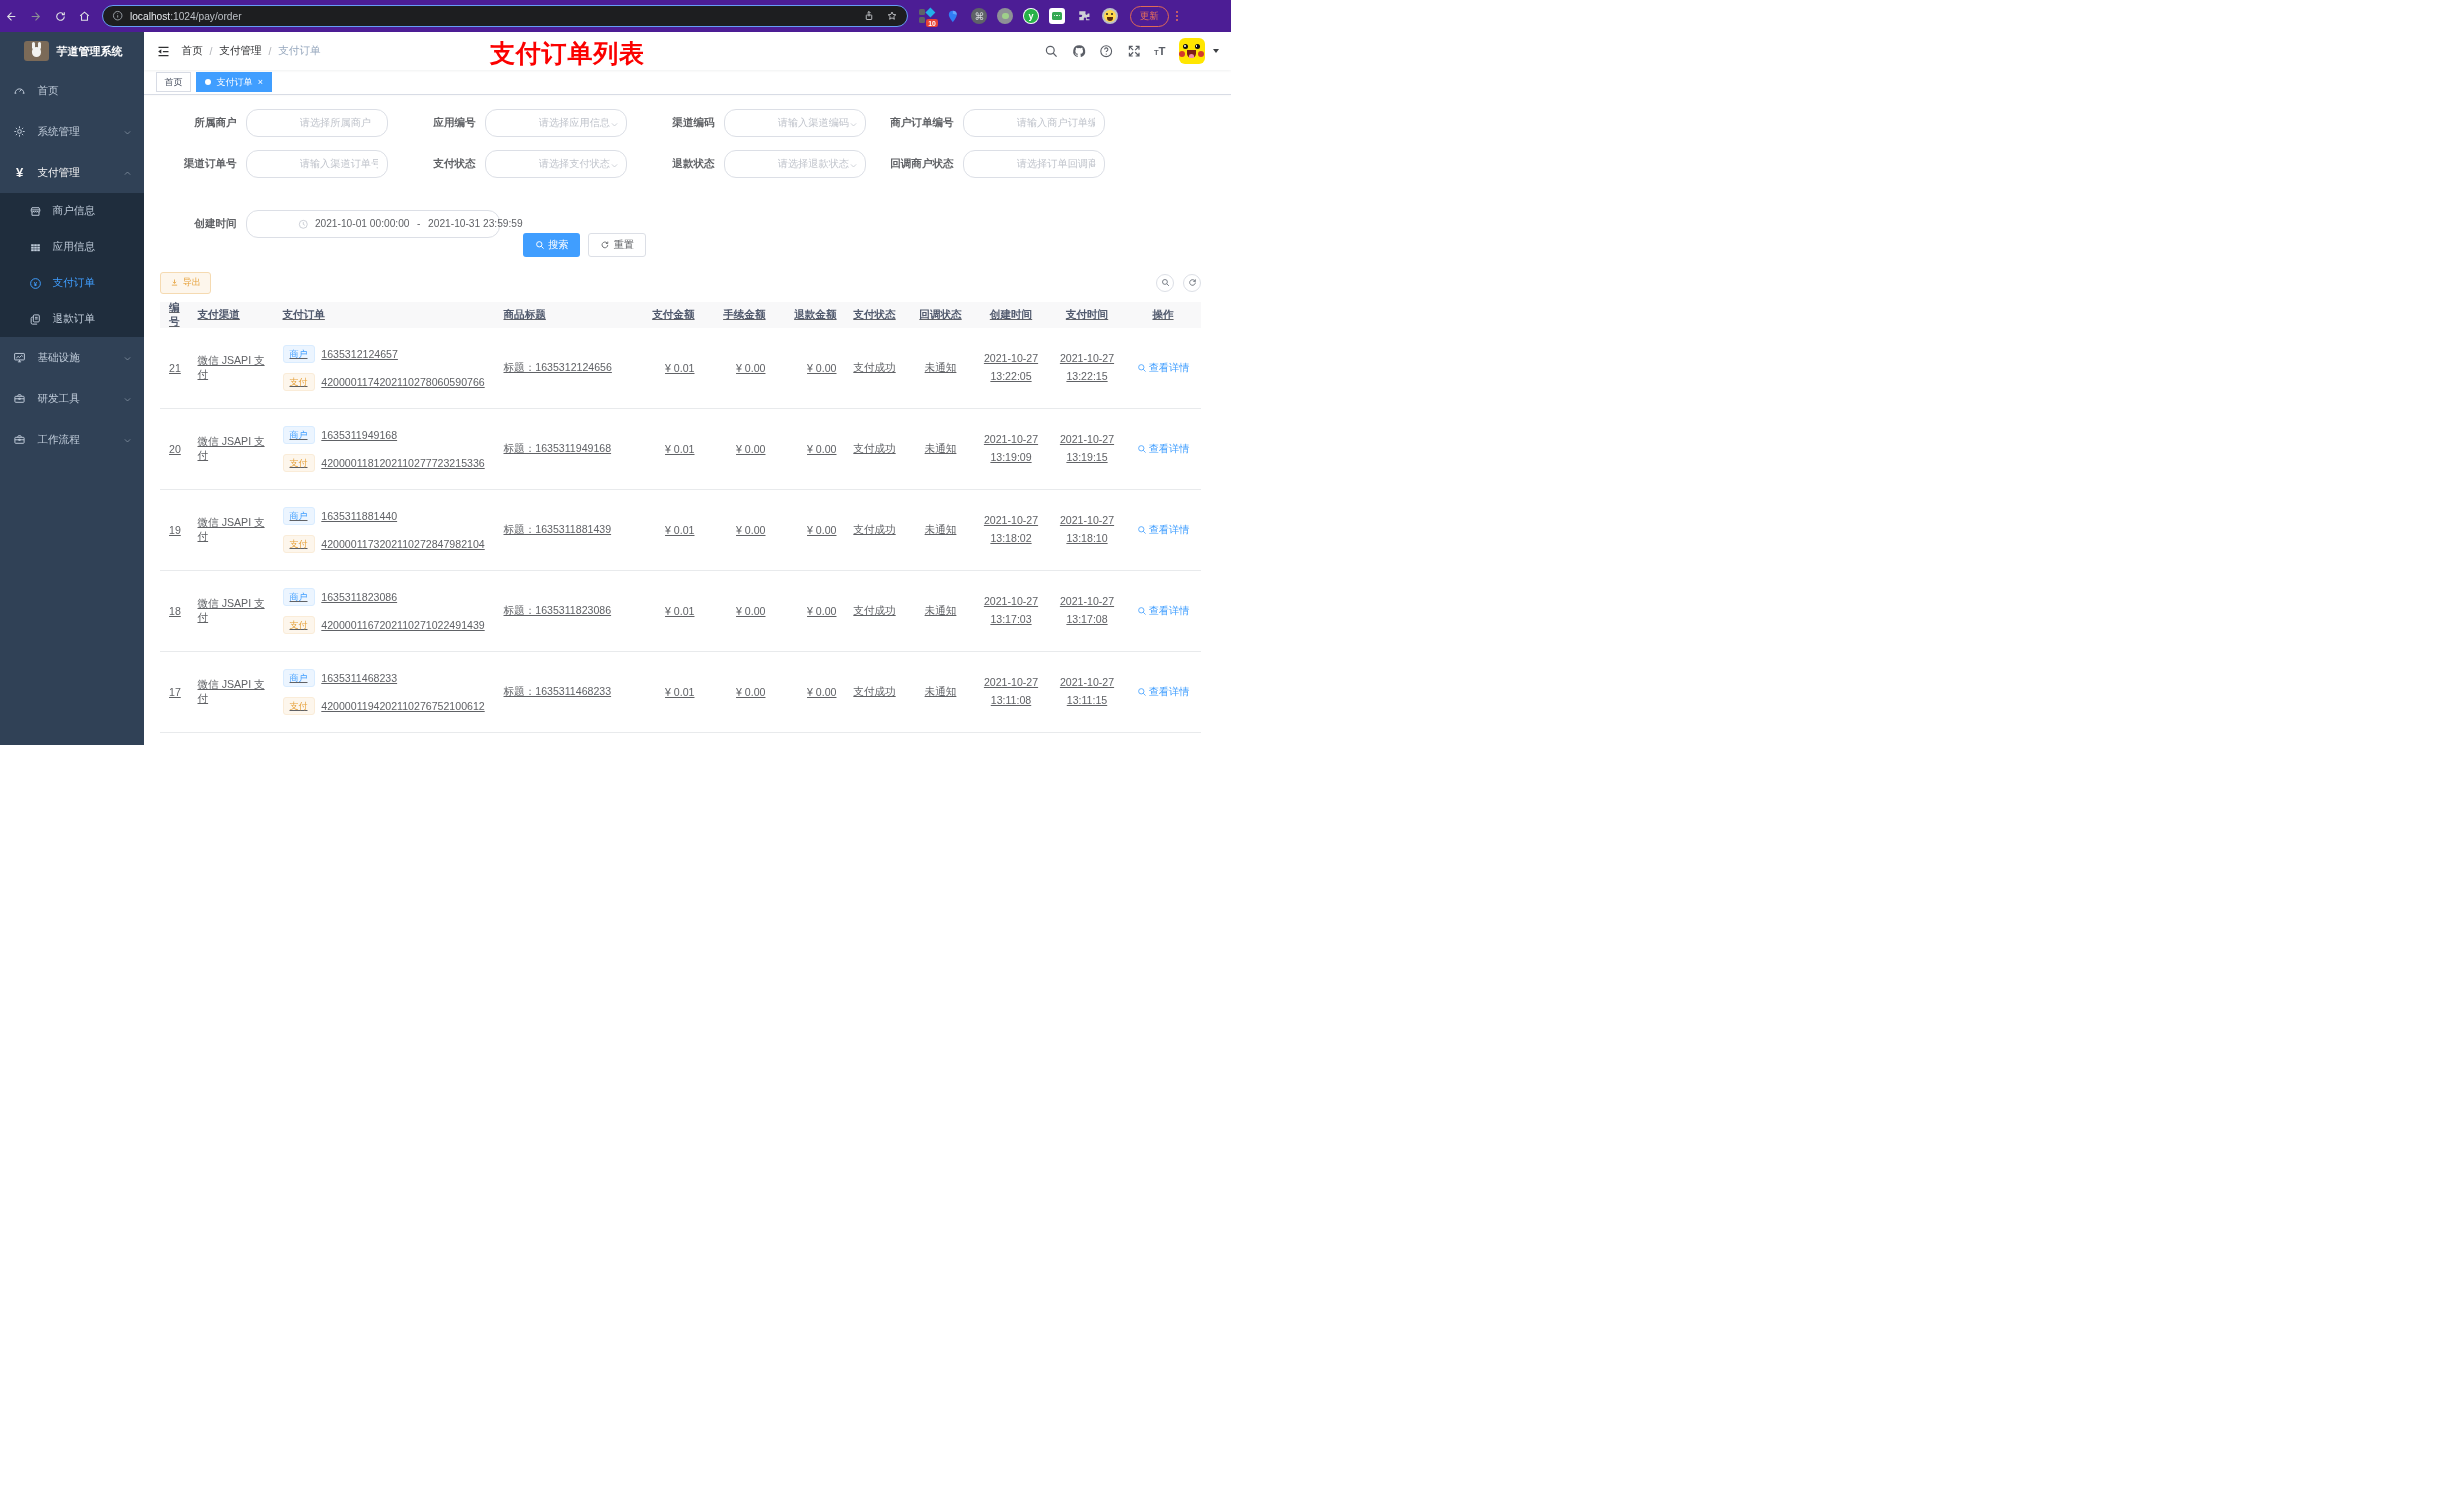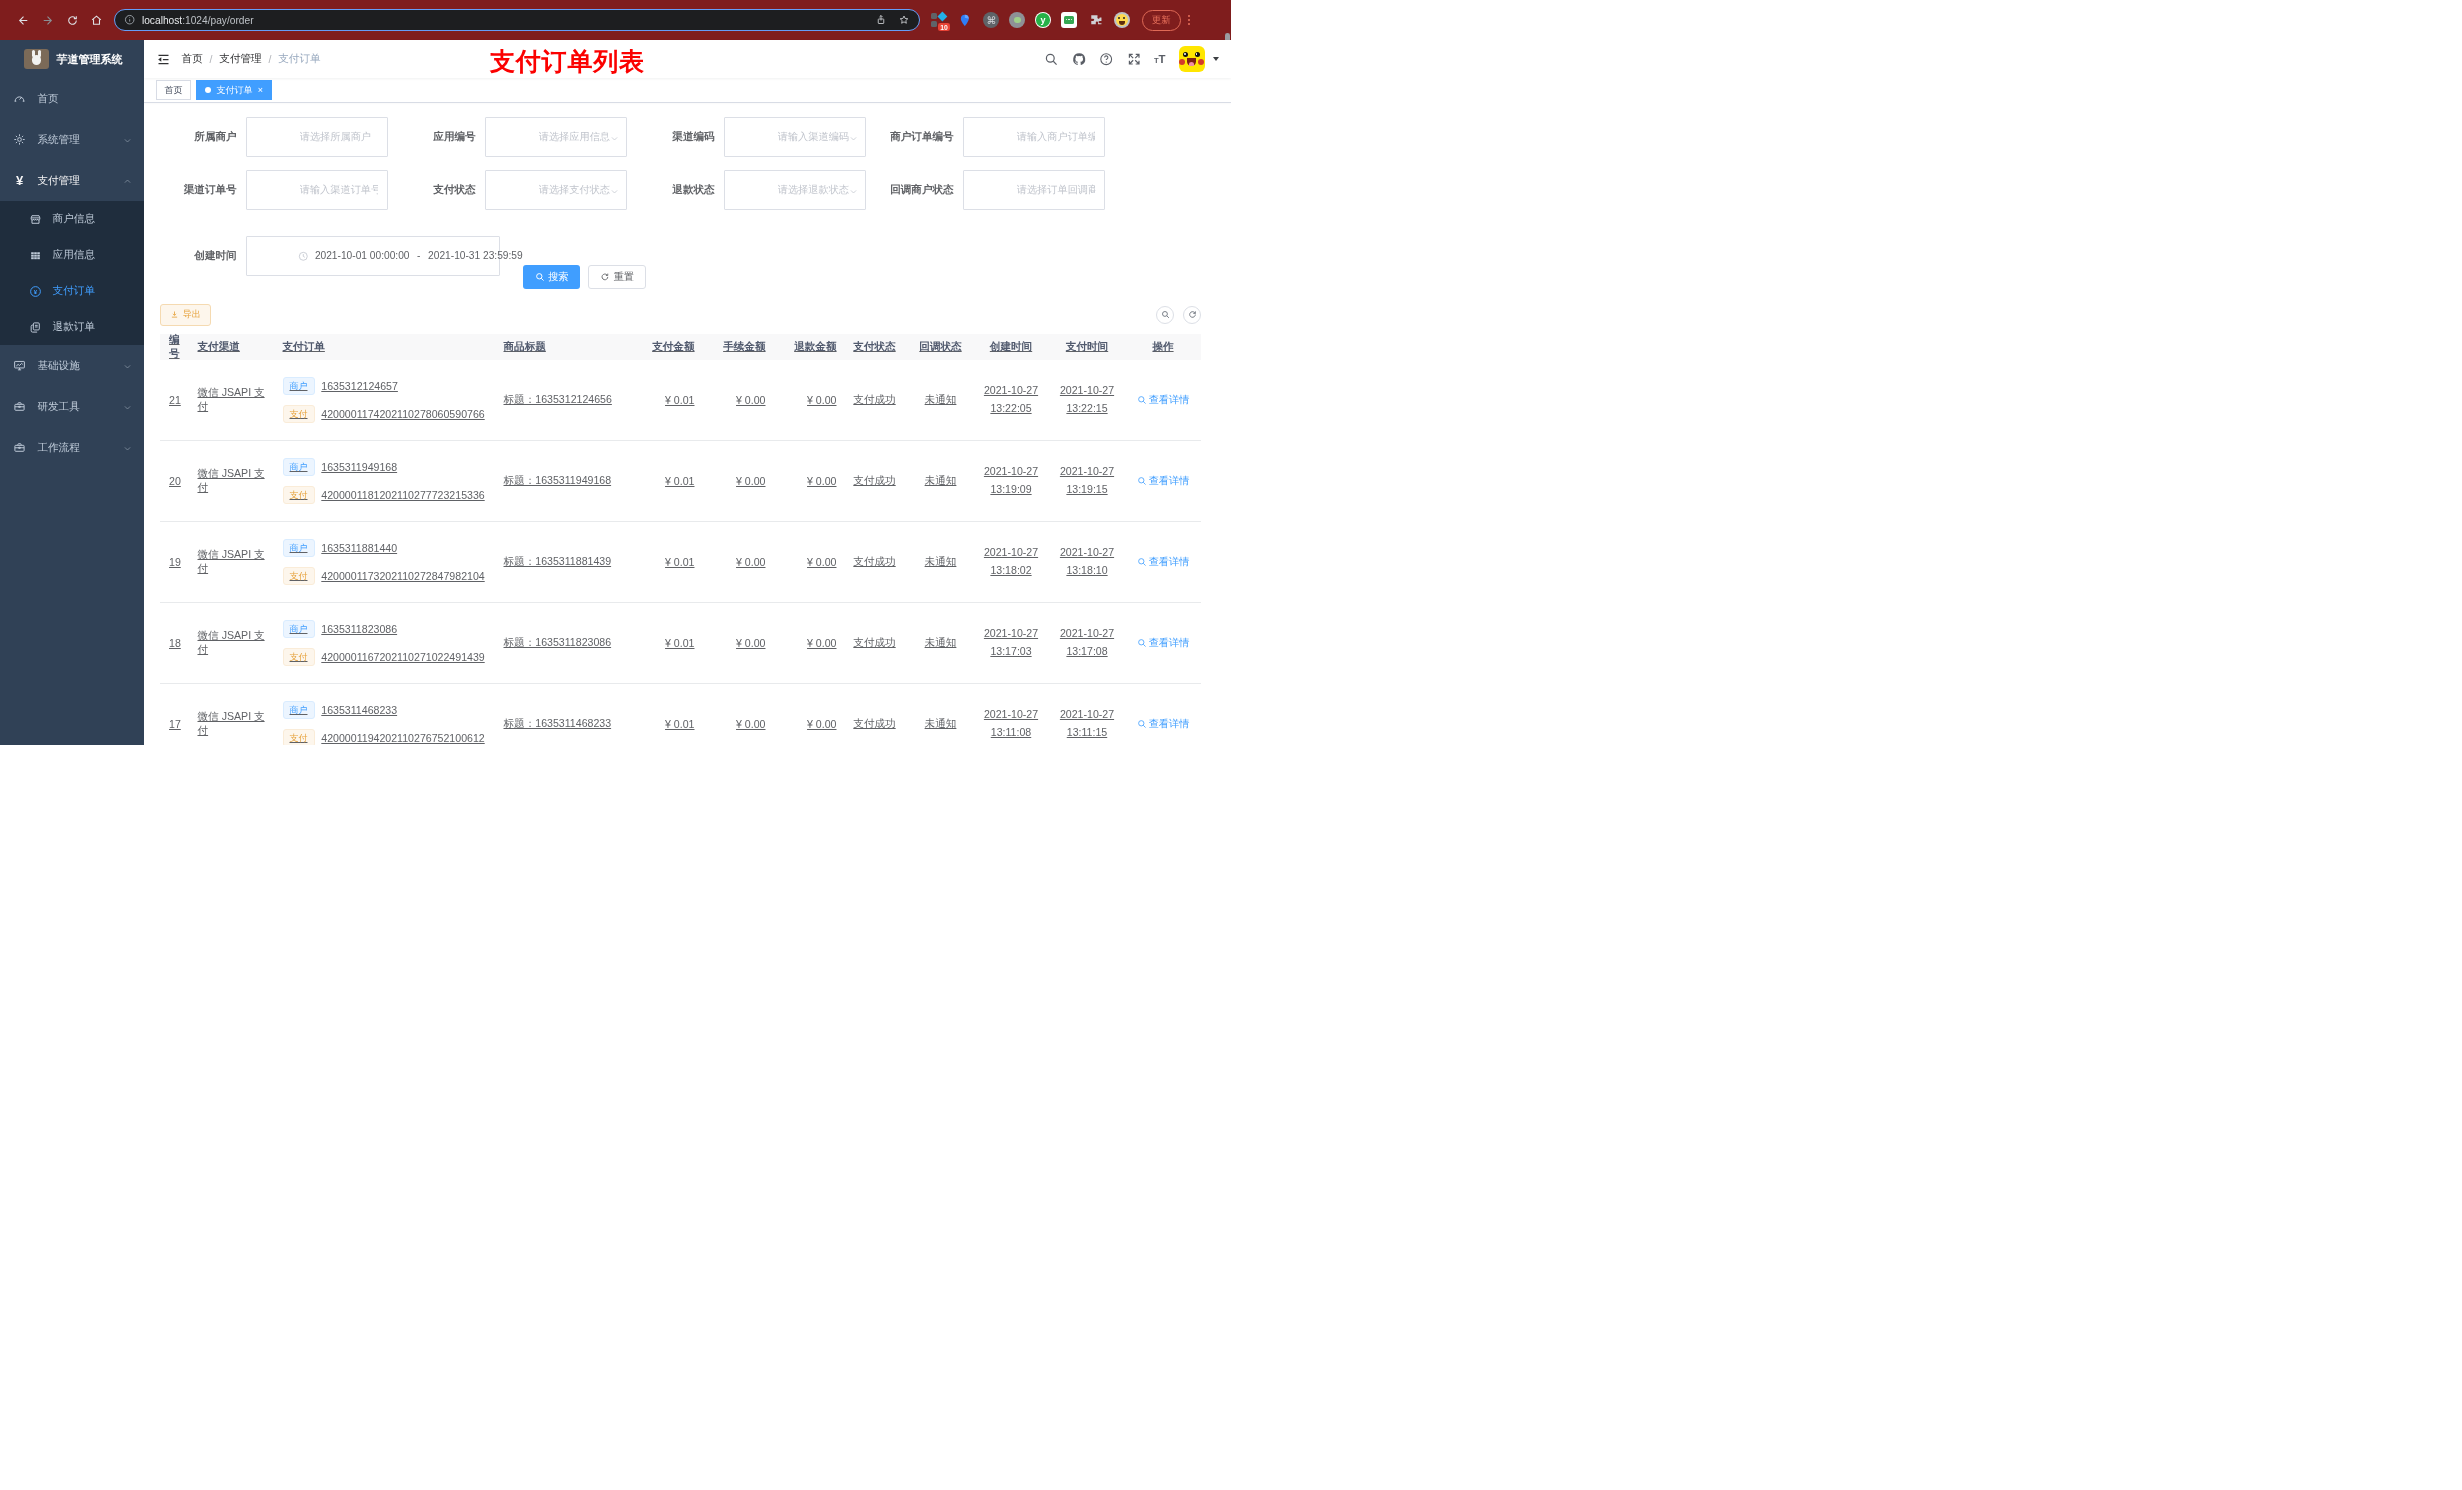--- a/index.html
+++ b/index.html
@@ -1,21 +1,21 @@
 <!DOCTYPE html>
 <html style="font-size:12px"><head>
 <meta charset="utf-8">
 <style>
   * { margin:0; padding:0; box-sizing:border-box; }
   html,body { width:1231px; height:745px; overflow:hidden; background:#fff;
     font-family:"Liberation Sans","DejaVu Sans",sans-serif; }
   .screen { position:relative; width:1231px; height:745px; }
 
   
-  .chrome { height:40px; background:#7f1d1d; display:flex; align-items:center; padding:0 17px; }
+  .chrome { height:32px; background:#4c1d95; display:flex; align-items:center; padding:0 5px; }
   .nav-btns { display:flex; align-items:center; gap:10.6px; margin-right:10.6px; }
   .nb { width:13.6px; height:13.6px; color:#dfe1e5; display:flex; align-items:center; justify-content:center; cursor:pointer; }
   .nb.dim { color:#8b8f94; }
   .nb svg { width:13px; height:13px; }
   .urlbar { flex:0 0 806px; height:22px; background:#1d1e20; border:1.5px solid #669df6; border-radius:11.4px;
     display:flex; align-items:center; padding:0 9px; color:#e8eaed; font-size:10.2px; }
   .urlbar .info-ic { width:11.4px; height:11.4px; color:#9aa0a6; margin-right:6.8px; }
   .urlbar .host { color:#e8eaed; }
   .urlbar .path { color:#bdc1c6; }
   .urlbar .spacer { flex:1; }
@@ -89,21 +89,21 @@
   .tag.active { background:#409eff; border-color:#409eff; color:#fff; }
   .tag .dot { width:6px; height:6px; border-radius:50%; background:#fff; margin-right:5.3px; }
   .tag .x { margin-left:5.3px; font-size:9px; line-height:1; }
 
   
   .content { flex:1; position:relative; overflow:hidden; }
   .frow { display:flex; align-items:center; margin:13px 0 0 19.7px; }
   .frow.first { margin-top:13.6px; }
   .fitem { display:flex; align-items:center; margin-right:15px; }
   .flabel { width:73px; text-align:right; font-size:10.6px; color:#606266; font-weight:600; margin-right:9px; white-space:nowrap; }
-  .ctrl { position:relative; width:142px; height:40px; border:0.8px solid #dcdfe6; border-radius:1px; background:#fff;
+  .ctrl { position:relative; width:142px; height:28px; border:0.8px solid #dcdfe6; border-radius:12px; background:#fff;
     display:flex; align-items:center;padding-left:44px; }
   .ctrl input { border:none; outline:none; width:100%; height:100%; padding:0 9px; font-size:10.2px; color:#606266;
     background:transparent; font-family:inherit; }
   .ctrl input::placeholder { color:#c0c4cc; }
   .ctrl .sel-chev { position:absolute; right:6.8px; width:9px; height:9px; color:#c0c4cc; pointer-events:none; }
   .date-ctrl { width:254px; }
   .date-ctrl .clk { width:10.6px; height:10.6px; color:#c0c4cc; margin:0 6px 0 7.6px; flex:none; }
   .date-ctrl .dtxt { font-size:10.2px; color:#606266; white-space:nowrap; }
   .date-ctrl .dash { margin:0 7.6px; color:#606266; font-size:10.2px; }
   .btn { height:24px; border-radius:3px; font-size:10.2px; display:inline-flex; align-items:center; justify-content:center;

